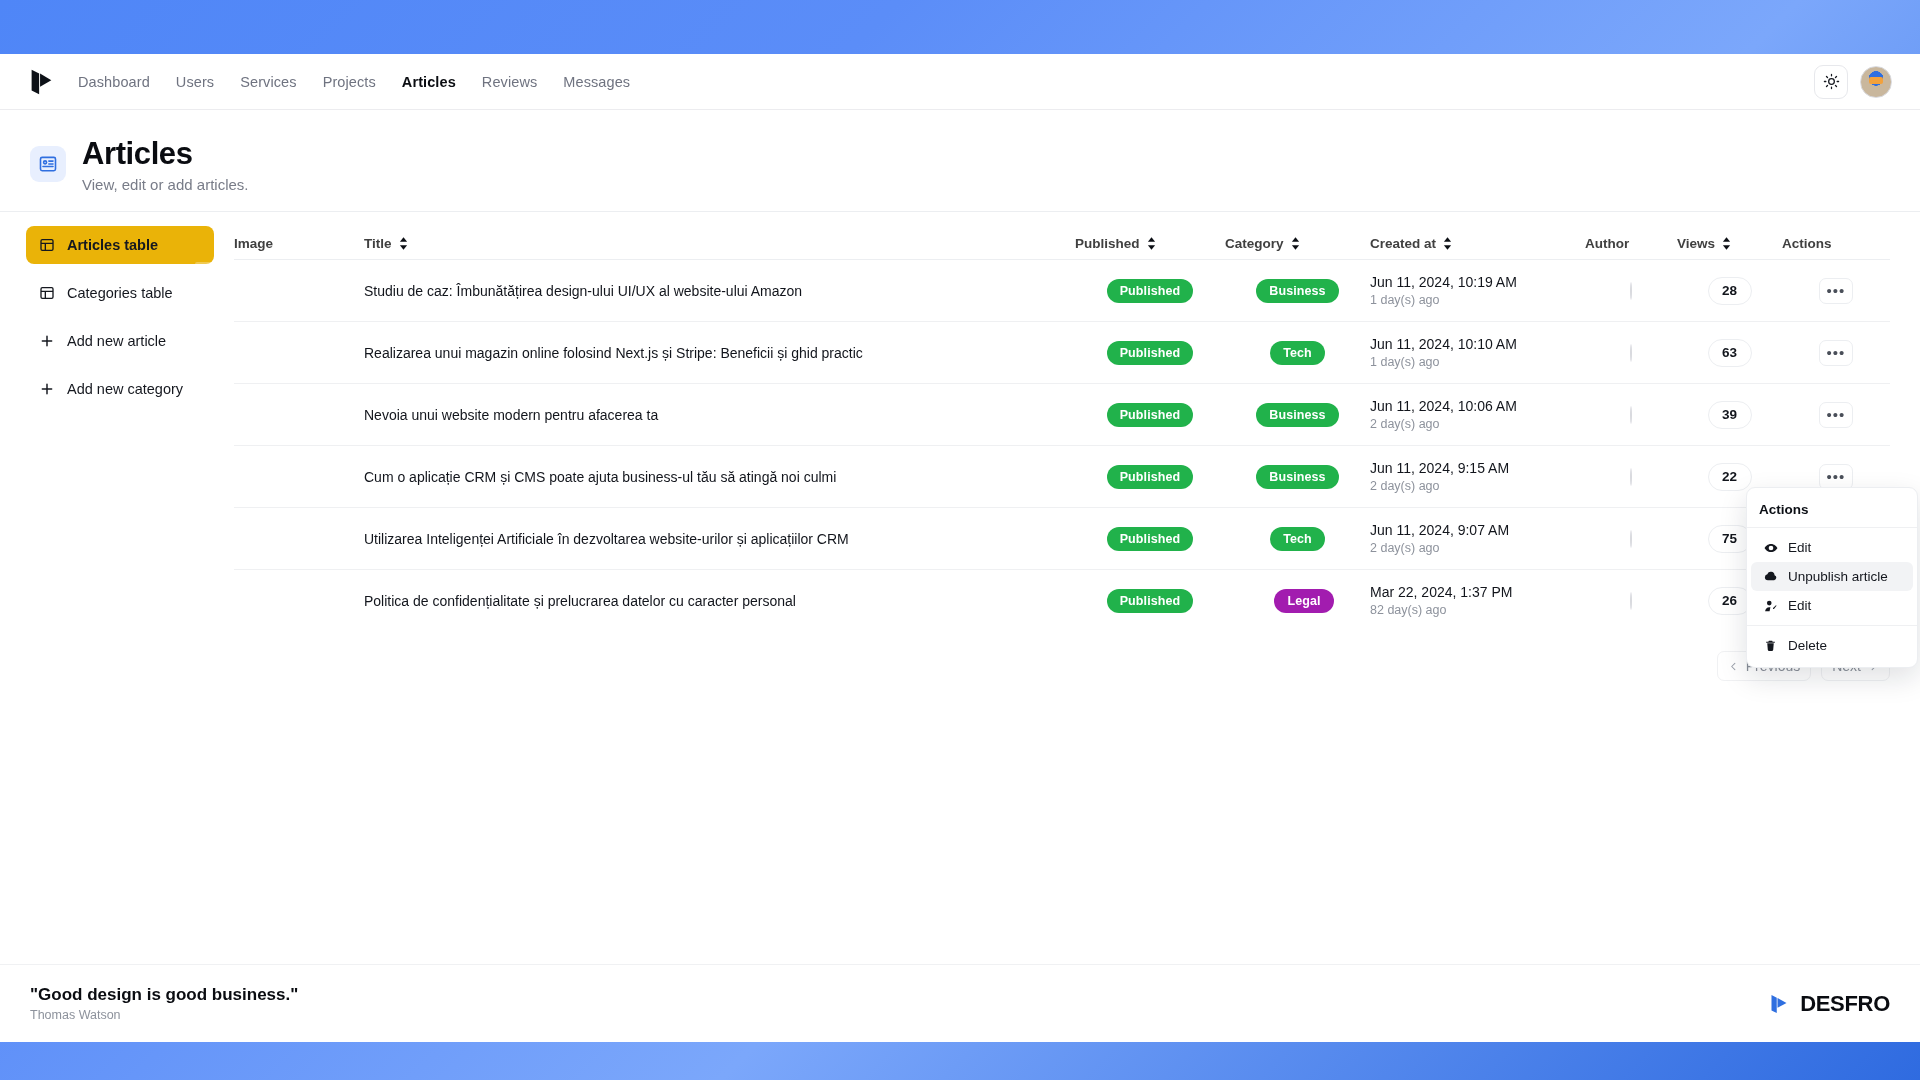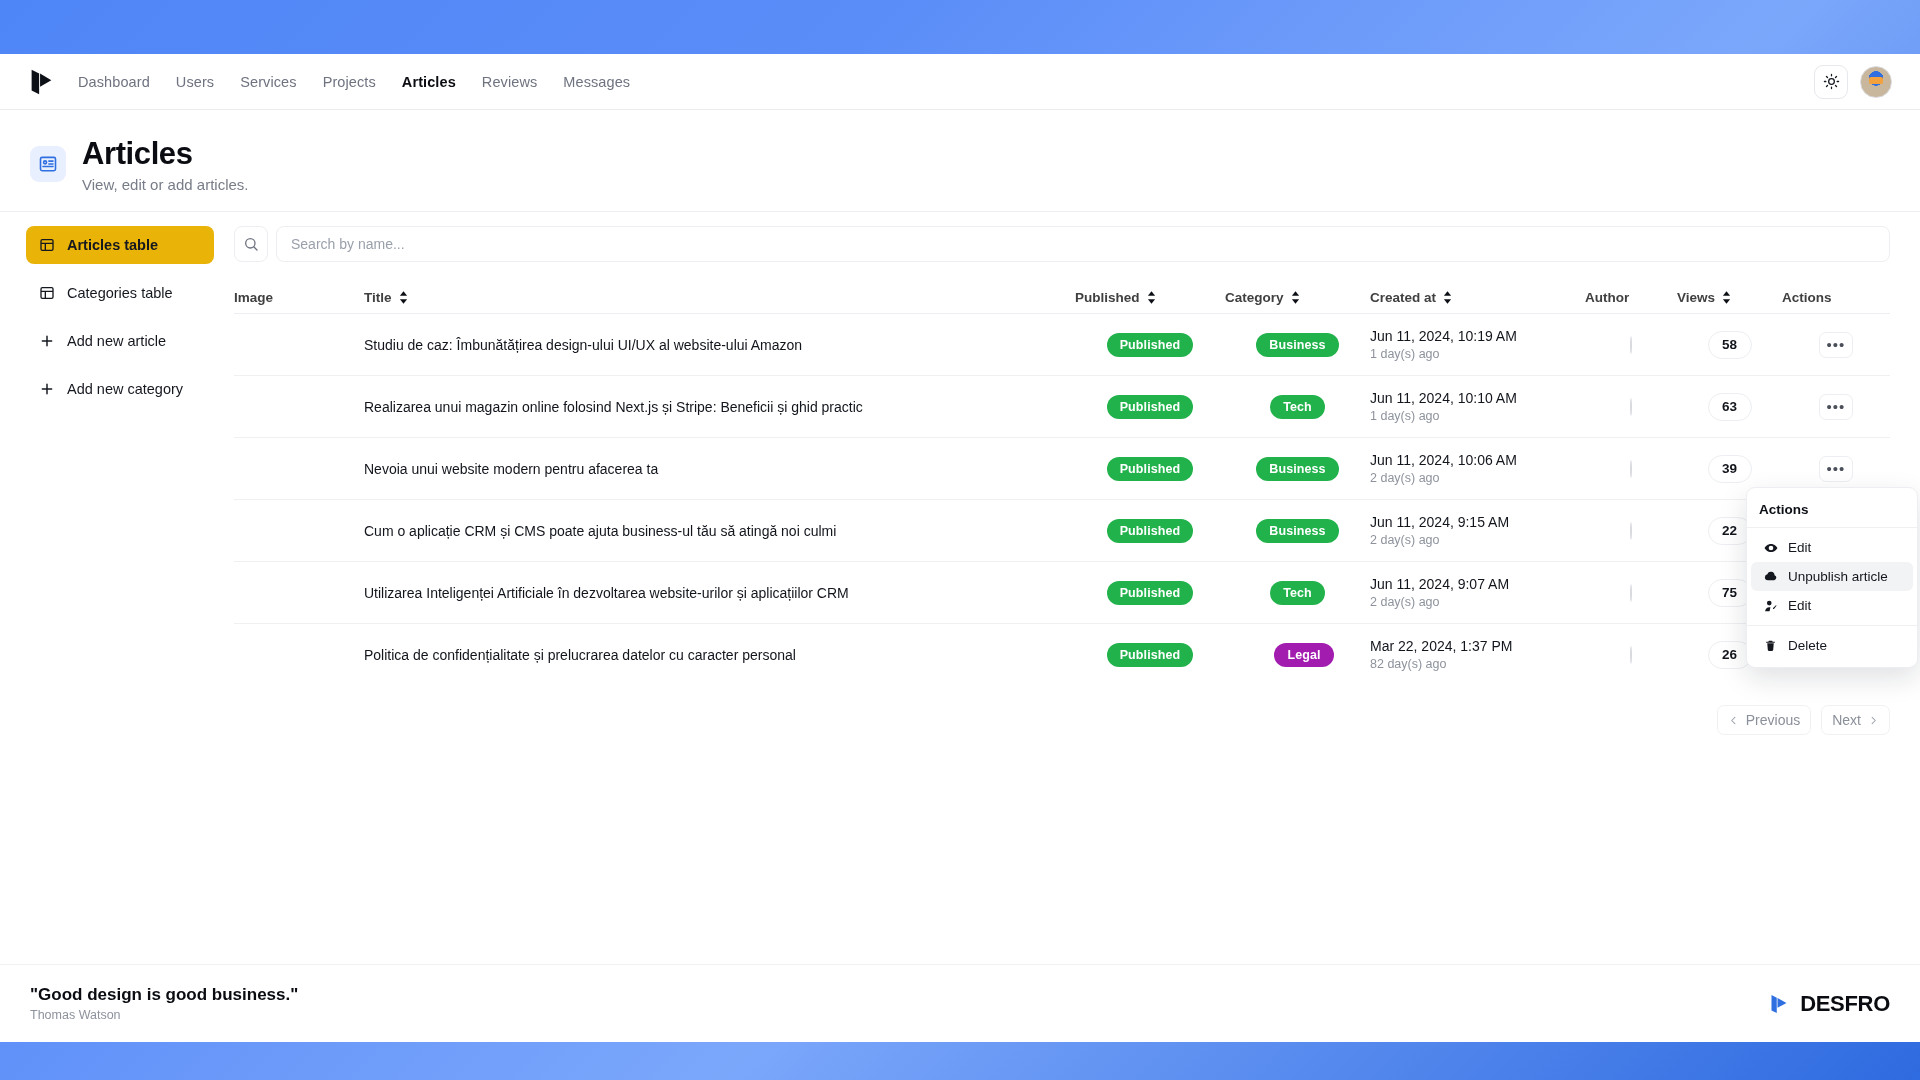--- a/index.html
+++ b/index.html
@@ -292,29 +292,20 @@
           <svg width="16" height="16" viewBox="0 0 24 24" fill="none" stroke="#15181f" stroke-width="2.2" stroke-linecap="round">
             <path d="M12 5v14M5 12h14"></path>
           </svg>
         </span>
         <span>Add new category</span>
       </div>
     </div>
 
     <div class="content">
 
-      <div class="search-row">
-        <span class="search-ico-box">
-          <svg width="16" height="16" viewBox="0 0 24 24" fill="none" stroke="#6f7380" stroke-width="2" stroke-linecap="round">
-            <circle cx="11" cy="11" r="7"></circle>
-              <path d="M16.5 16.5 21 21"></path>
-          </svg>
-        </span>
-        <input class="search-input" type="text" placeholder="Search by name..." style="">
-      </div>
 
       <table class="table">
         <colgroup>
           <col style="width:130px">
             <col>
             <col style="width:150px">
             <col style="width:145px">
           <col style="width:215px">
             <col style="width:92px">
             <col style="width:105px">
@@ -389,21 +380,21 @@
           <tr>
             <td><span class="thumb"></span></td>
             <td>Studiu de caz: Îmbunătățirea design-ului UI/UX al website-ului Amazon</td>
             <td class="col-c"><span class="badge">Published</span></td>
             <td class="col-c"><span class="badge">Business</span></td>
             <td>
               <div class="date-main">Jun 11, 2024, 10:19 AM</div>
               <div class="date-sub">1 day(s) ago</div>
             </td>
             <td class="col-c"><span class="avatar sm"></span></td>
-            <td class="col-c"><span class="views-pill">58</span></td>
+            <td class="col-c"><span class="views-pill">28</span></td>
             <td class="col-c"><span class="dots-btn">•••</span></td>
           </tr>
 
           <tr>
             <td><span class="thumb"></span></td>
             <td>Realizarea unui magazin online folosind Next.js și Stripe: Beneficii și ghid practic</td>
             <td class="col-c"><span class="badge">Published</span></td>
             <td class="col-c"><span class="badge">Tech</span></td>
             <td>
               <div class="date-main">Jun 11, 2024, 10:10 AM</div>

